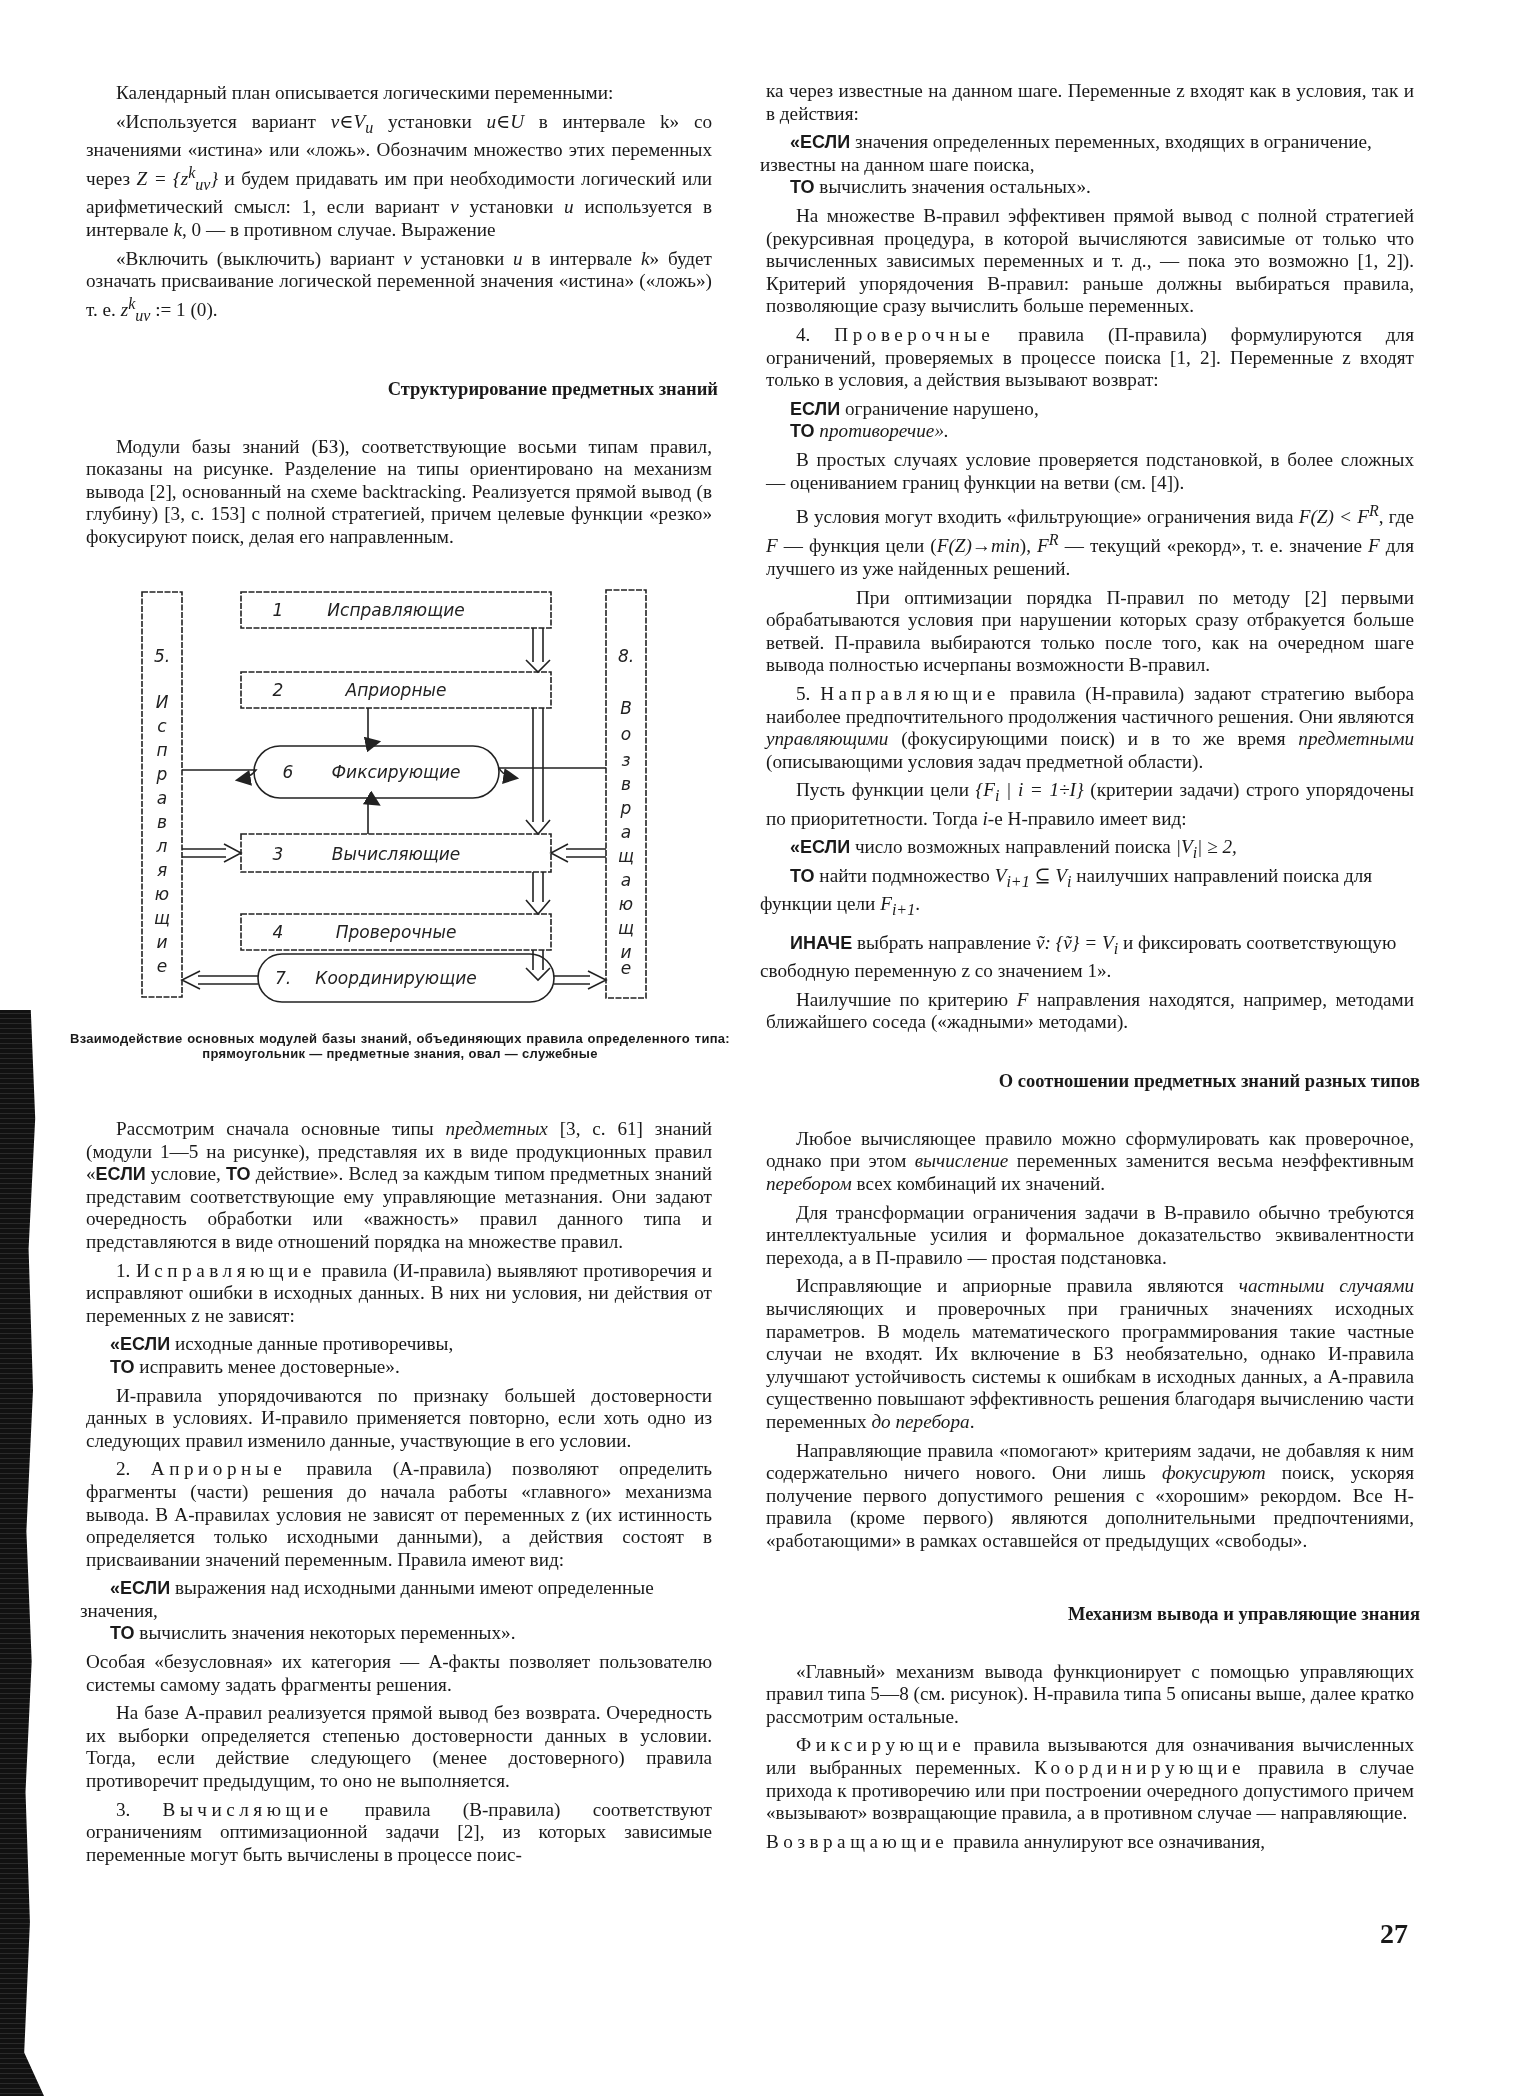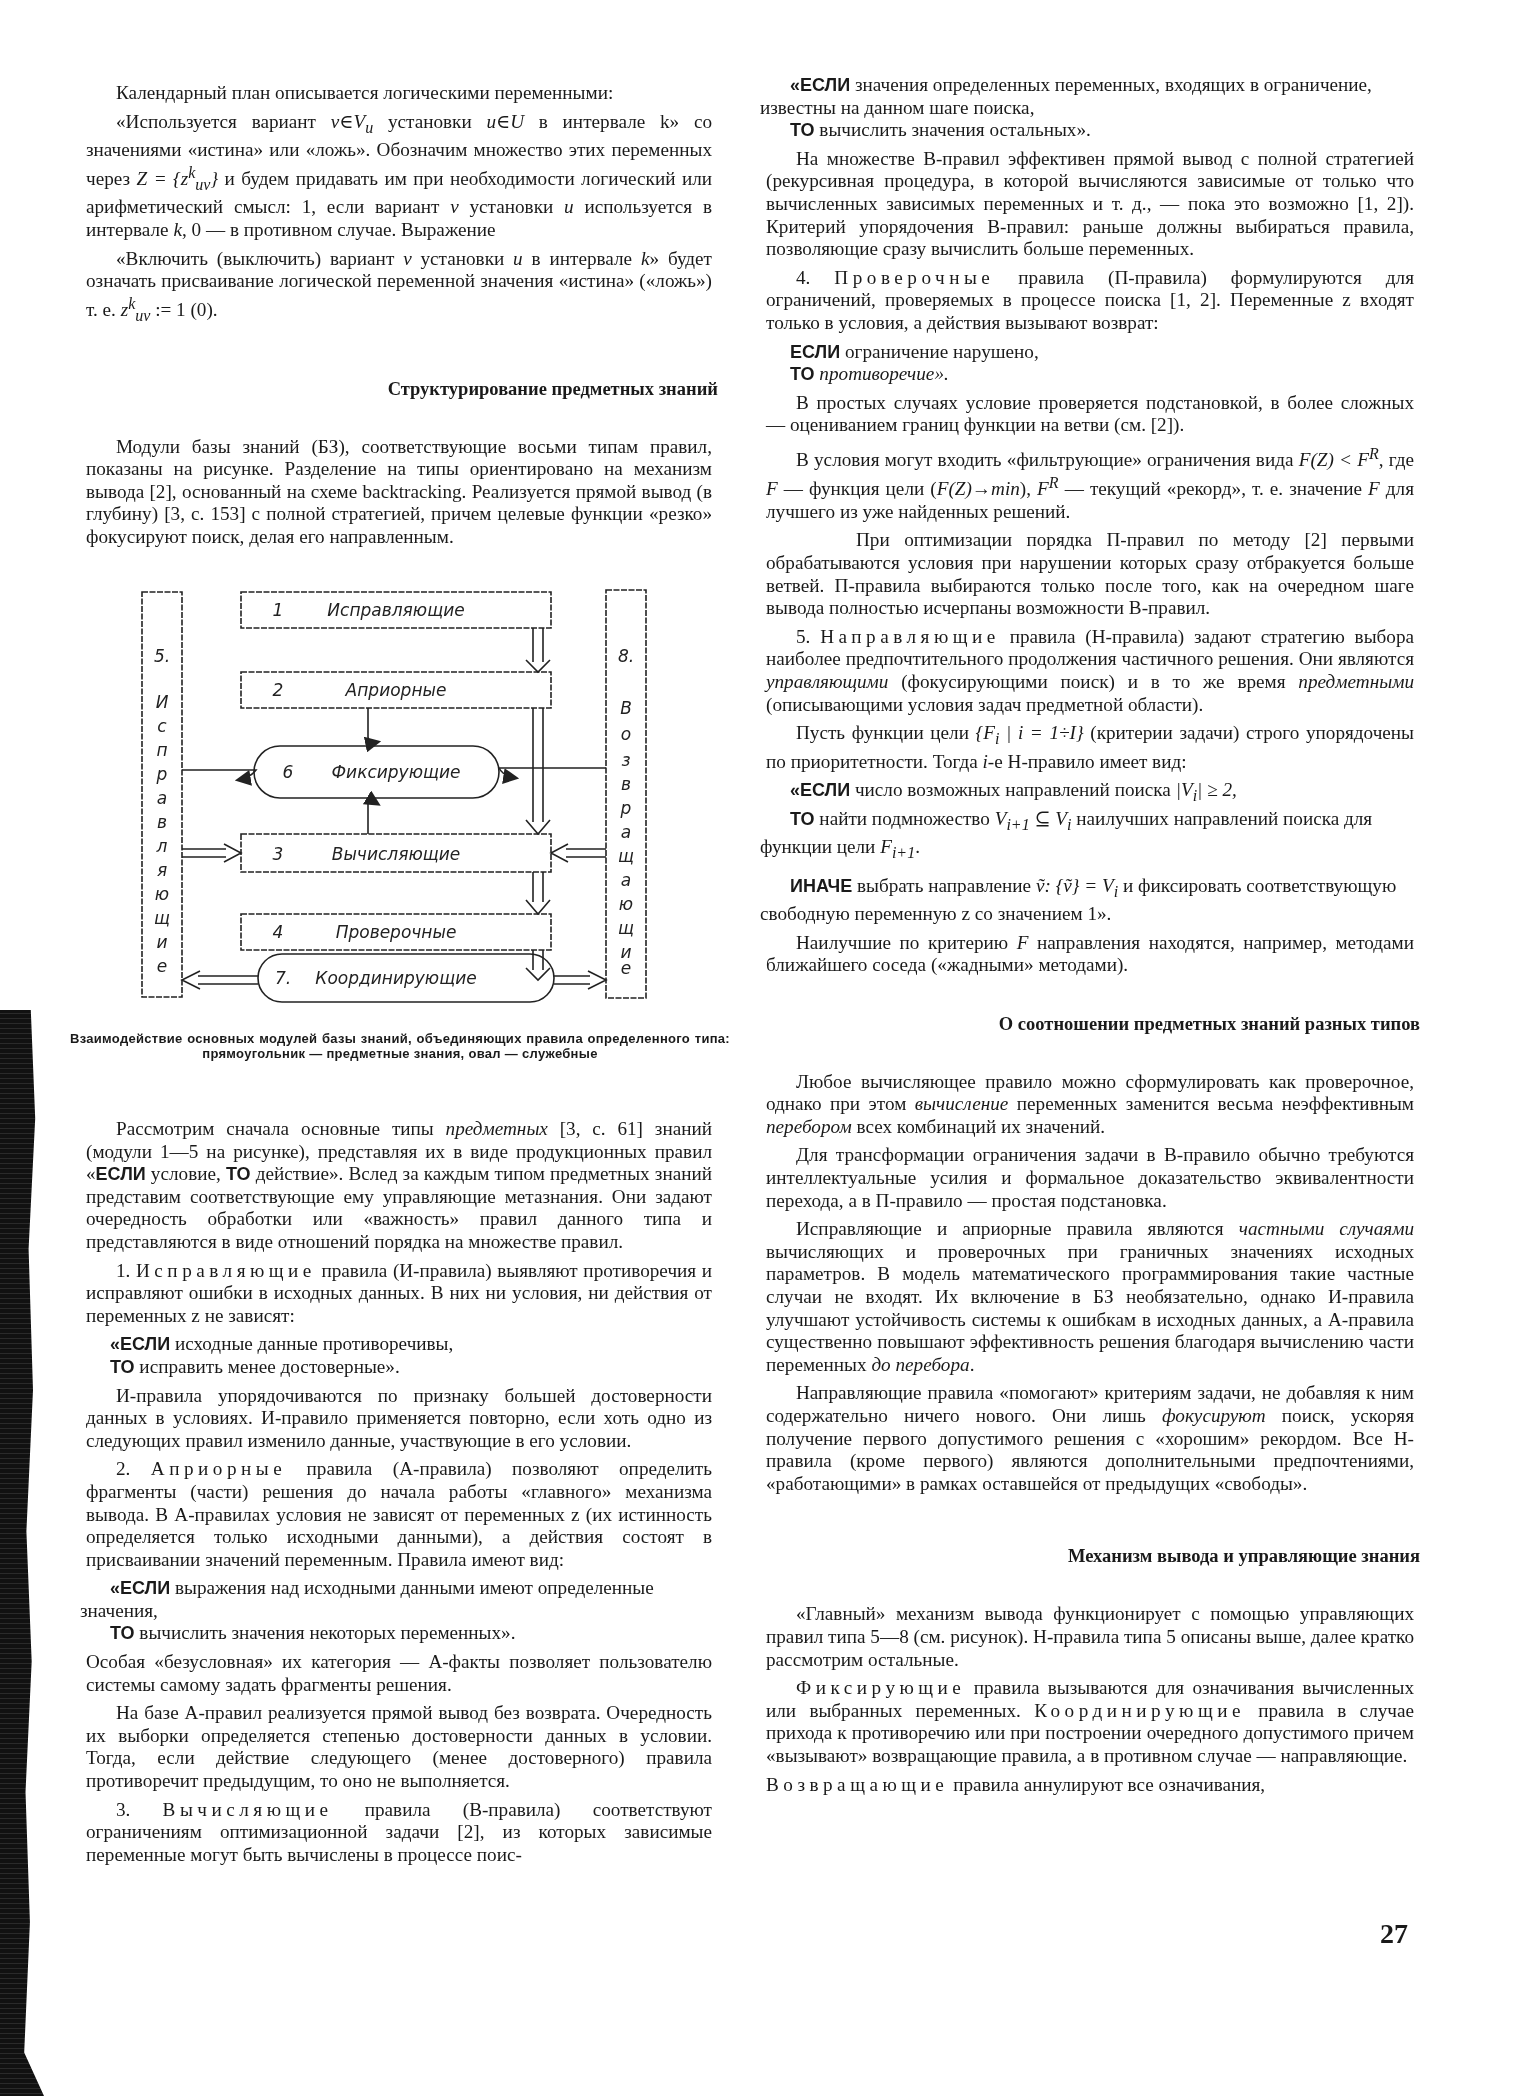--- a/index.html
+++ b/index.html
@@ -159,27 +159,28 @@
   <p class="p">И-правила упорядочиваются по признаку большей достоверности данных в условиях. И-правило применяется повторно, если хоть одно из следующих правил изменило данные, участвующие в его условии.</p>
   <p class="p"><span>2. </span><span class="sp">Априорные</span><span> правила (А-правила) позволяют определить фрагменты (части) решения до начала работы «главного» механизма вывода. В А-правилах условия не зависят от переменных z (их истинность определяется только исходными данными), а действия состоят в присваивании значений переменным. Правила имеют вид:</span></p>
   <p class="rule wrap"><span class="kw">«ЕСЛИ</span><span> выражения над исходными данными имеют определенные значения,</span></p>
   <p class="rule"><span class="kw">ТО</span><span> вычислить значения некоторых переменных».</span></p>
   <p class="p noindent">Особая «безусловная» их категория — А-факты позволяет пользователю системы самому задать фрагменты решения.</p>
   <p class="p">На базе А-правил реализуется прямой вывод без возврата. Очередность их выборки определяется степенью достоверности данных в условии. Тогда, если действие следующего (менее достоверного) правила противоречит предыдущим, то оно не выполняется.</p>
   <p class="p"><span>3. </span><span class="sp">Вычисляющие</span><span> правила (В-правила) соответствуют ограничениям оптимизационной задачи [2], из которых зависимые переменные могут быть вычислены в процессе поис-</span></p>
 </div>
 
 <div class="col col-right">
+  <p class="p noindent">ка через известные на данном шаге. Переменные z входят как в условия, так и в действия:</p>
   <p class="rule wrap"><span class="kw">«ЕСЛИ</span><span> значения определенных переменных, входящих в ограничение, известны на данном шаге поиска,</span></p>
   <p class="rule"><span class="kw">ТО</span><span> вычислить значения остальных».</span></p>
   <p class="p">На множестве В-правил эффективен прямой вывод с полной стратегией (рекурсивная процедура, в которой вычисляются зависимые от только что вычисленных зависимых переменных и т. д., — пока это возможно [1, 2]). Критерий упорядочения В-правил: раньше должны выбираться правила, позволяющие сразу вычислить больше переменных.</p>
   <p class="p"><span>4. </span><span class="sp">Проверочные</span><span> правила (П-правила) формулируются для ограничений, проверяемых в процессе поиска [1, 2]. Переменные z входят только в условия, а действия вызывают возврат:</span></p>
   <p class="rule"><span class="kw">ЕСЛИ</span><span> ограничение нарушено,</span></p>
   <p class="rule"><span class="kw">ТО</span> <span class="it">противоречие».</span></p>
-  <p class="p">В простых случаях условие проверяется подстановкой, в более сложных — оцениванием границ функции на ветви (см. [2]).</p>
+  <p class="p">В простых случаях условие проверяется подстановкой, в более сложных — оцениванием границ функции на ветви (см. [4]).</p>
   <p class="p"><span>В условия могут входить «фильтрующие» ограничения вида </span><span class="it"><span>F(Z) &lt; F</span><sup>R</sup></span><span>, где </span><span class="it">F</span><span> — функция цели (</span><span class="it">F(Z)→min</span><span>), </span><span class="it"><span>F</span><sup>R</sup></span><span> — текущий «рекорд», т. е. значение </span><span class="it">F</span><span> для лучшего из уже найденных решений.</span></p>
   <p class="p" style="text-indent:90px">При оптимизации порядка П-правил по методу [2] первыми обрабатываются условия при нарушении которых сразу отбракуется больше ветвей. П-правила выбираются только после того, как на очередном шаге вывода полностью исчерпаны возможности В-правил.</p>
   <p class="p"><span>5. </span><span class="sp">Направляющие</span><span> правила (Н-правила) задают стратегию выбора наиболее предпочтительного продолжения частичного решения. Они являются </span><span class="it">управляющими</span><span> (фокусирующими поиск) и в то же время </span><span class="it">предметными</span><span> (описывающими условия задач предметной области).</span></p>
   <p class="p"><span>Пусть функции цели </span><span class="it"><span>{F</span><sub>i</sub><span> | i = 1÷I}</span></span><span> (критерии задачи) строго упорядочены по приоритетности. Тогда </span><span class="it">i</span><span>-е Н-правило имеет вид:</span></p>
   <p class="rule"><span class="kw">«ЕСЛИ</span><span> число возможных направлений поиска </span><span class="it"><span>|V</span><sub>i</sub><span>| ≥ 2,</span></span></p>
   <p class="rule wrap"><span class="kw">ТО</span><span> найти подмножество </span><span class="it"><span>V</span><sub>i+1</sub><span> ⊆ V</span><sub>i</sub></span><span> наилучших направлений поиска для функции цели </span><span class="it"><span>F</span><sub>i+1</sub></span><span>.</span></p>
   <div class="gap-s"></div>
   <p class="rule wrap"><span class="kw">ИНАЧЕ</span><span> выбрать направление </span><span class="it"><span>ṽ: {ṽ} = V</span><sub>i</sub></span><span> и фиксировать соответствующую свободную переменную z со значением 1».</span></p>
   <p class="p"><span>Наилучшие по критерию </span><span class="it">F</span><span> направления находятся, например, методами ближайшего соседа («жадными» методами).</span></p>
 

